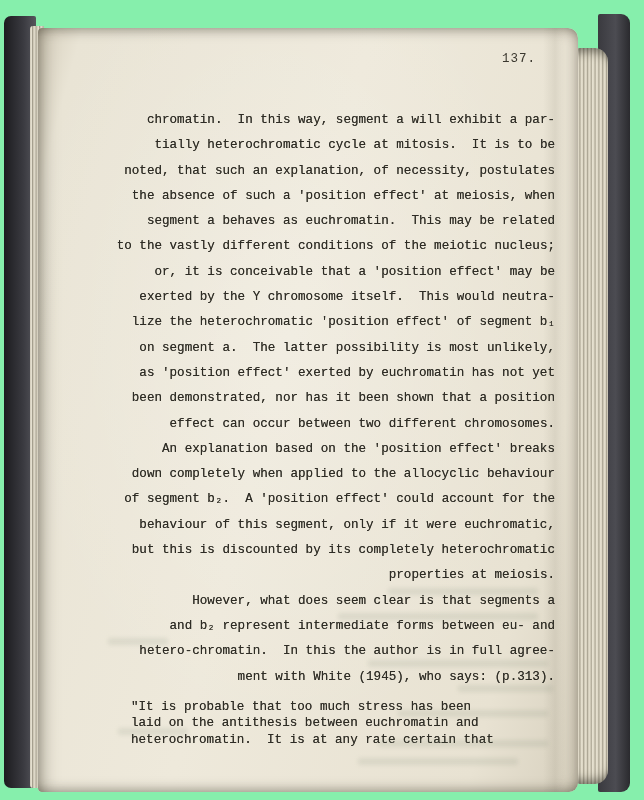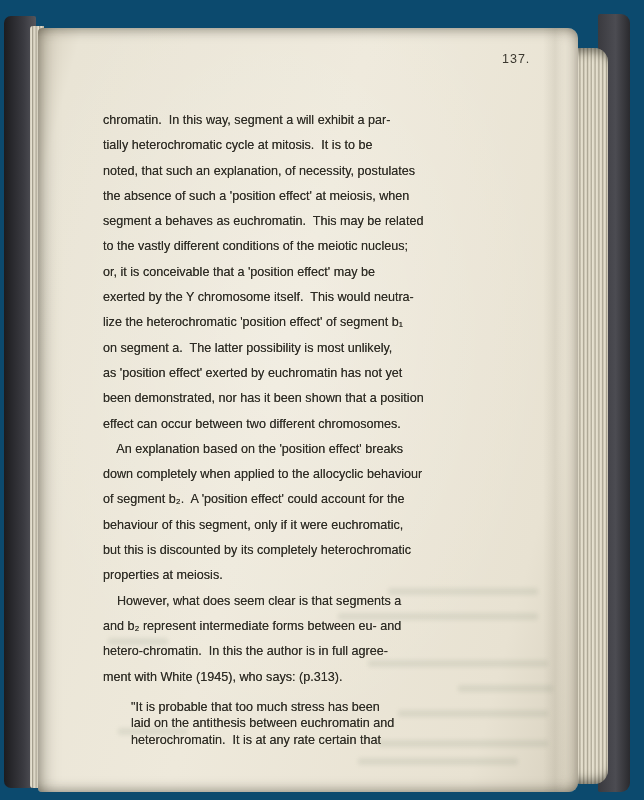--- a/index.html
+++ b/index.html
@@ -4,23 +4,23 @@
 <style>
   html, body {
     margin: 0;
     padding: 0;
     background: #000;
   }
   .scene {
     position: relative;
     width: 644px;
     height: 800px;
-    background: #0c4a6e;
+    background: #86efac;
     overflow: hidden;
-    font-family: Liberation Sans, sans-serif;
+    font-family: Liberation Mono, monospace;
   }
 
   
   .cover-right {
     position: absolute;
     left: 598px;
     top: 14px;
     width: 32px;
     height: 778px;
     background: linear-gradient(to right, #3a3a3f, #4c4c52 55%, #2a2a2e);
@@ -97,20 +97,21 @@
     top: 80px;
     width: 452px;
     color: #2e2c25;
   }
 
   .body-text {
     white-space: pre;
     font-size: 12.6px;
     line-height: 25.3px;
     text-shadow: 0 0 0.5px rgba(40,38,30,0.7);
+    text-align: right;
   }
 
   .quote-text {
     white-space: pre;
     font-size: 12.6px;
     line-height: 16.6px;
     margin-top: 9px;
     margin-left: 28px;
     text-shadow: 0 0 0.5px rgba(40,38,30,0.7);
   }

